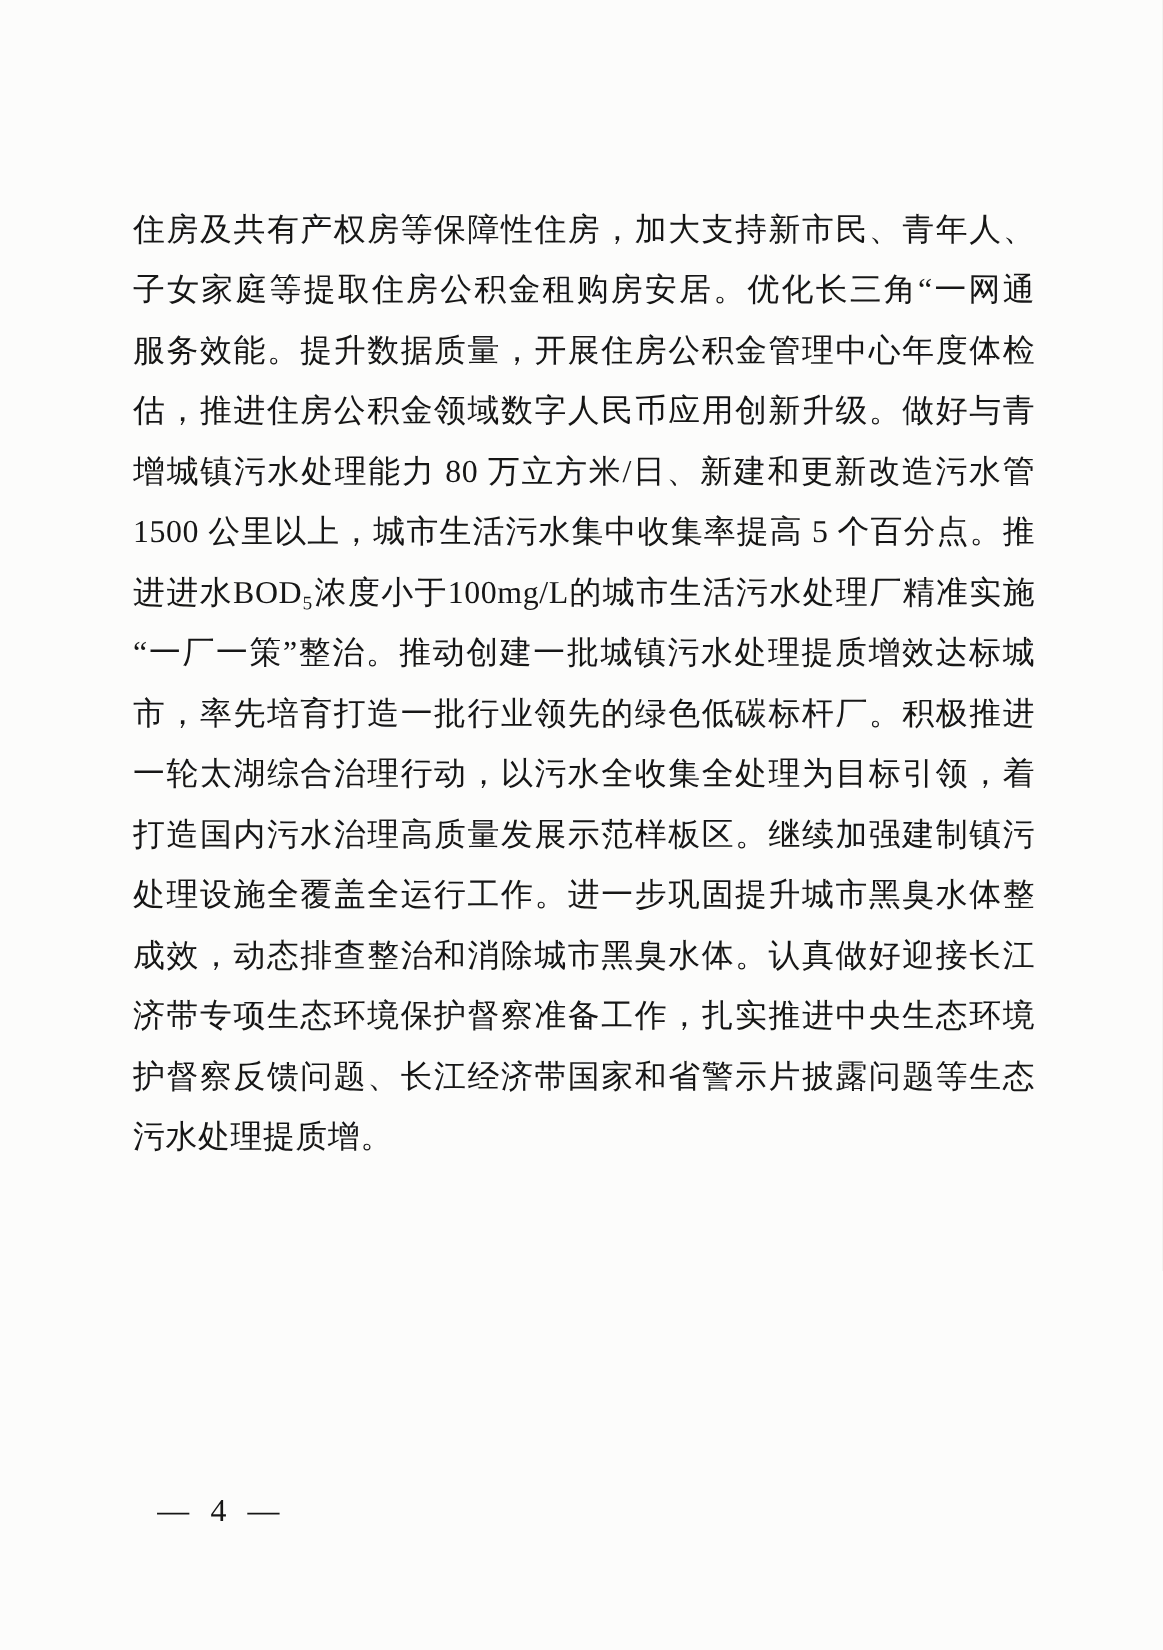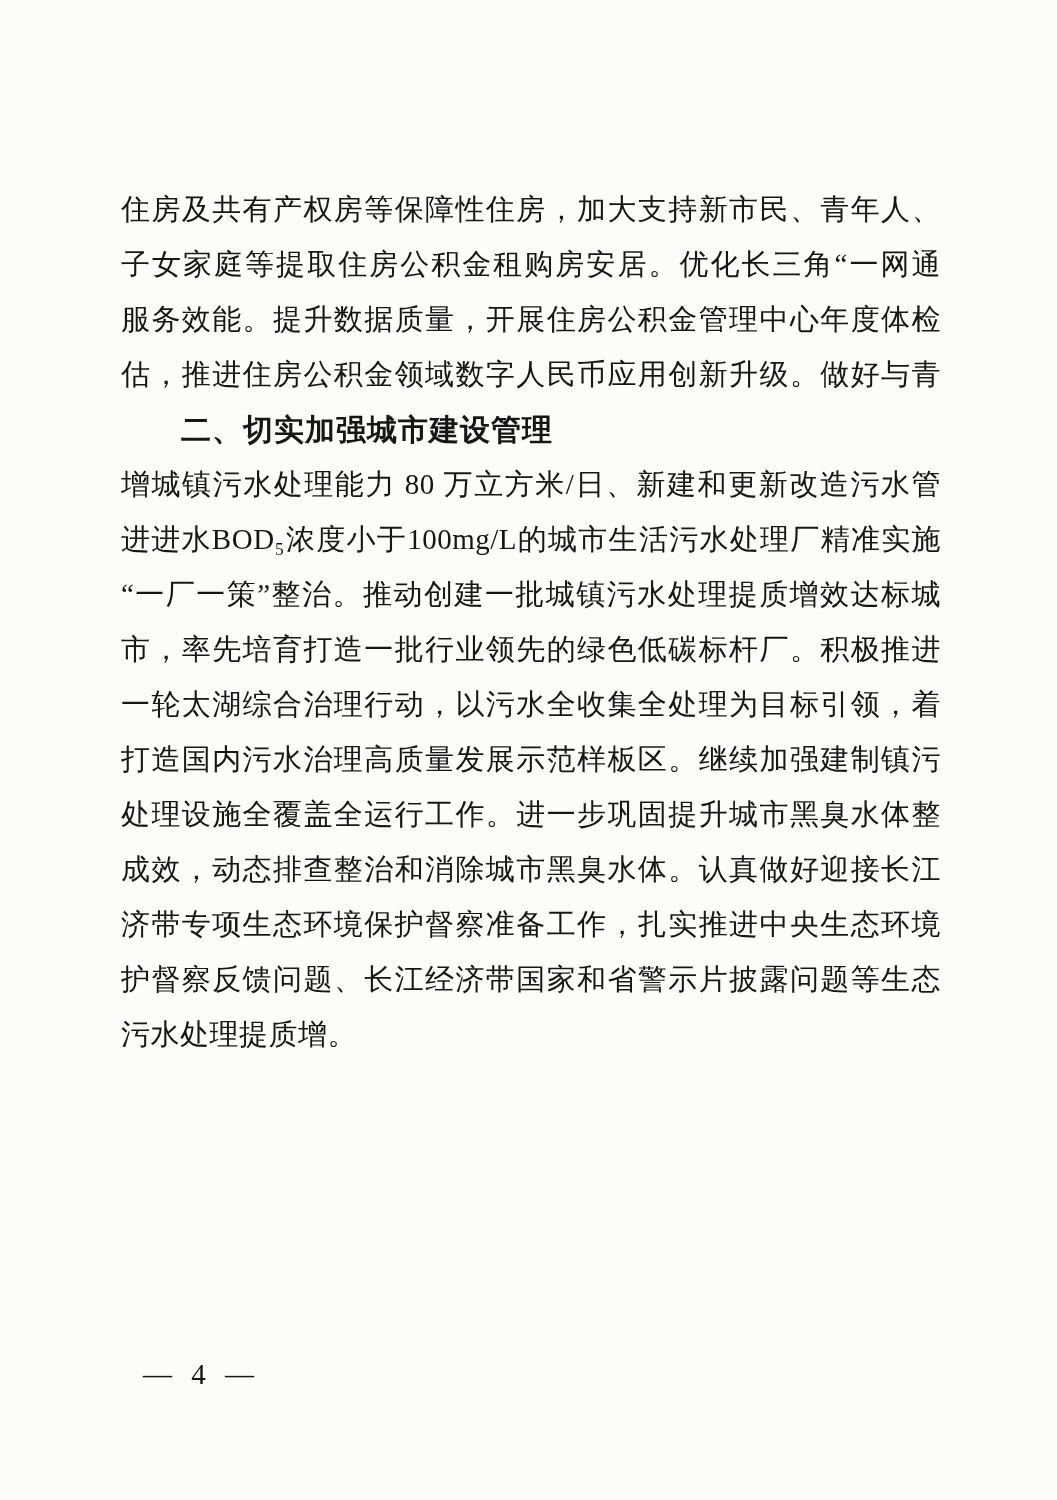--- a/index.html
+++ b/index.html
@@ -57,22 +57,22 @@
 </style>
 </head>
 <body>
 
 <div class="page">
   <div class="doc-body">
       <div class="line justify">住房及共有产权房等保障性住房，加大支持新市民、青年人、多</div>
       <div class="line justify">子女家庭等提取住房公积金租购房安居。优化长三角“一网通办”</div>
       <div class="line justify">服务效能。提升数据质量，开展住房公积金管理中心年度体检评</div>
       <div class="line justify">估，推进住房公积金领域数字人民币应用创新升级。做好与青海</div>
-      <div class="line indent bold">二、切实加强城市建设管理</div>
       <div class="line justify">增城镇污水处理能力 80 万立方米/日、新建和更新改造污水管网</div>
+      <div class="line justify">1500 公里以上，城市生活污水集中收集率提高 5 个百分点。推</div>
       <div class="line justify">进进水BOD₅浓度小于100mg/L的城市生活污水处理厂精准实施</div>
       <div class="line justify">“一厂一策”整治。推动创建一批城镇污水处理提质增效达标城</div>
       <div class="line justify">市，率先培育打造一批行业领先的绿色低碳标杆厂。积极推进新</div>
       <div class="line justify">一轮太湖综合治理行动，以污水全收集全处理为目标引领，着力</div>
       <div class="line justify">打造国内污水治理高质量发展示范样板区。继续加强建制镇污水</div>
       <div class="line justify">处理设施全覆盖全运行工作。进一步巩固提升城市黑臭水体整治</div>
       <div class="line justify">成效，动态排查整治和消除城市黑臭水体。认真做好迎接长江经</div>
       <div class="line justify">济带专项生态环境保护督察准备工作，扎实推进中央生态环境保</div>
       <div class="line justify">护督察反馈问题、长江经济带国家和省警示片披露问题等生态环</div>
       <div class="line">污水处理提质增。</div>

